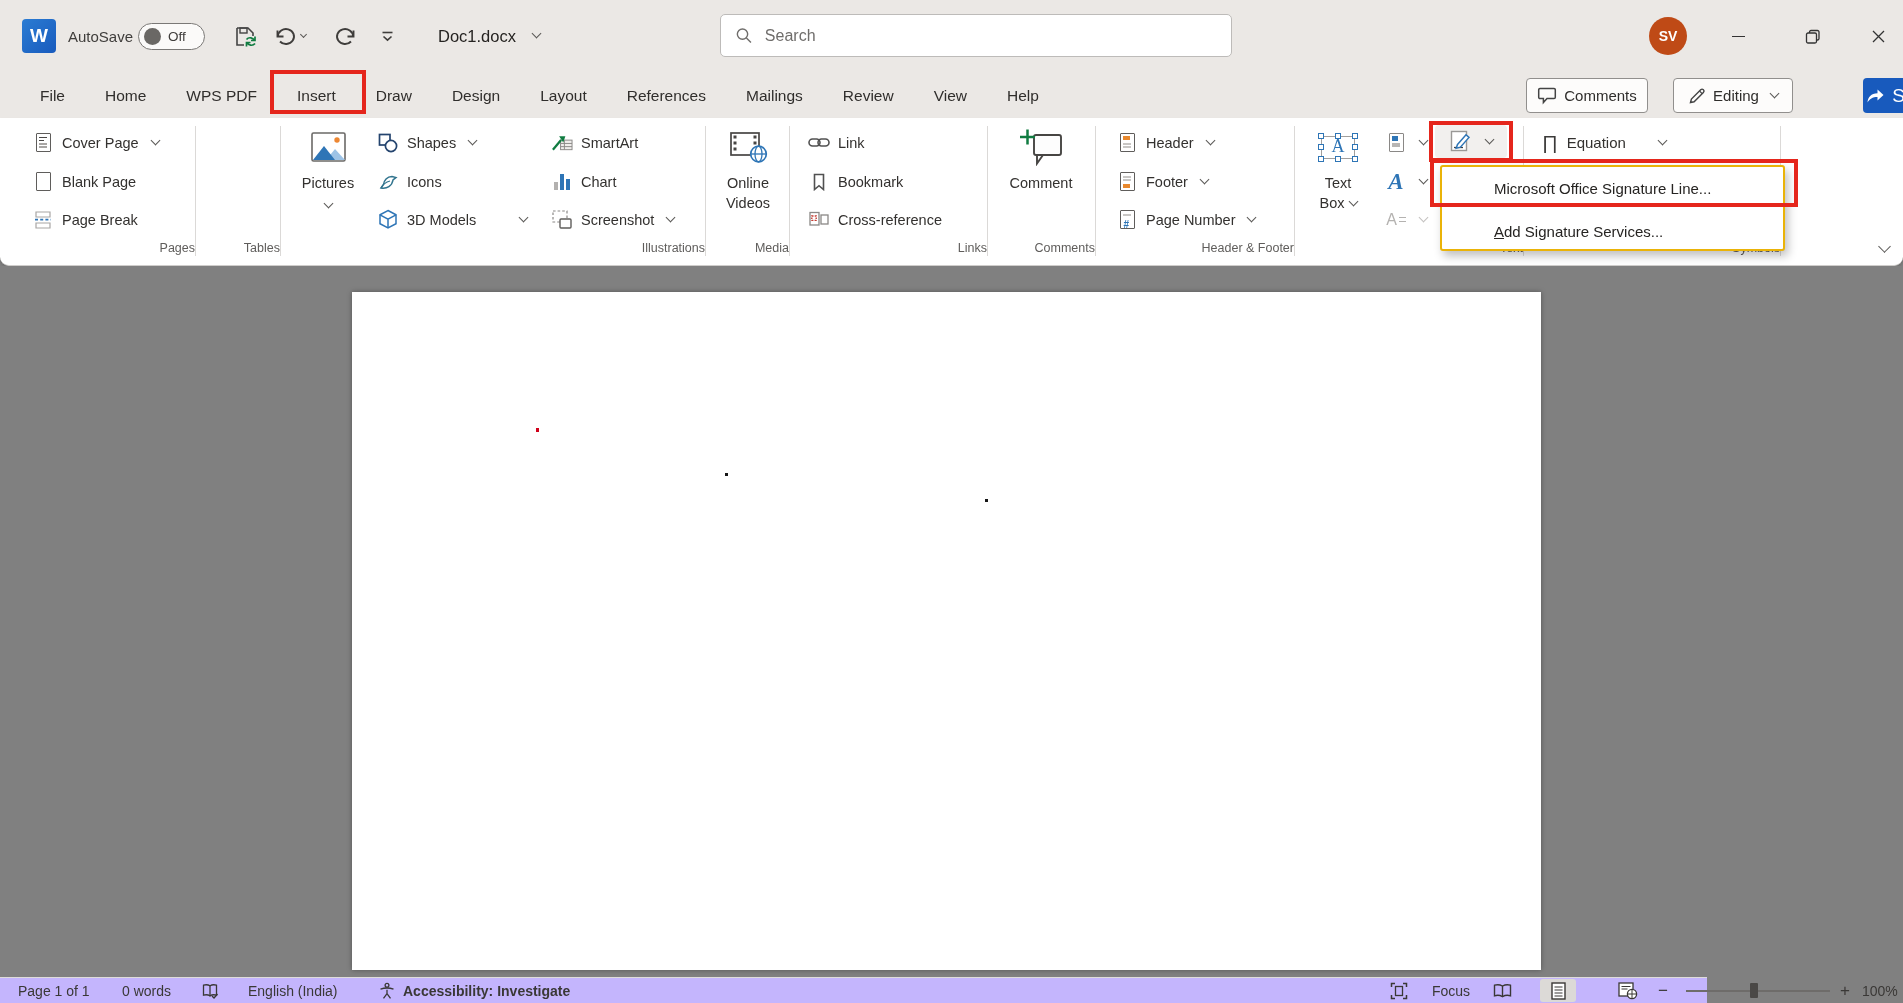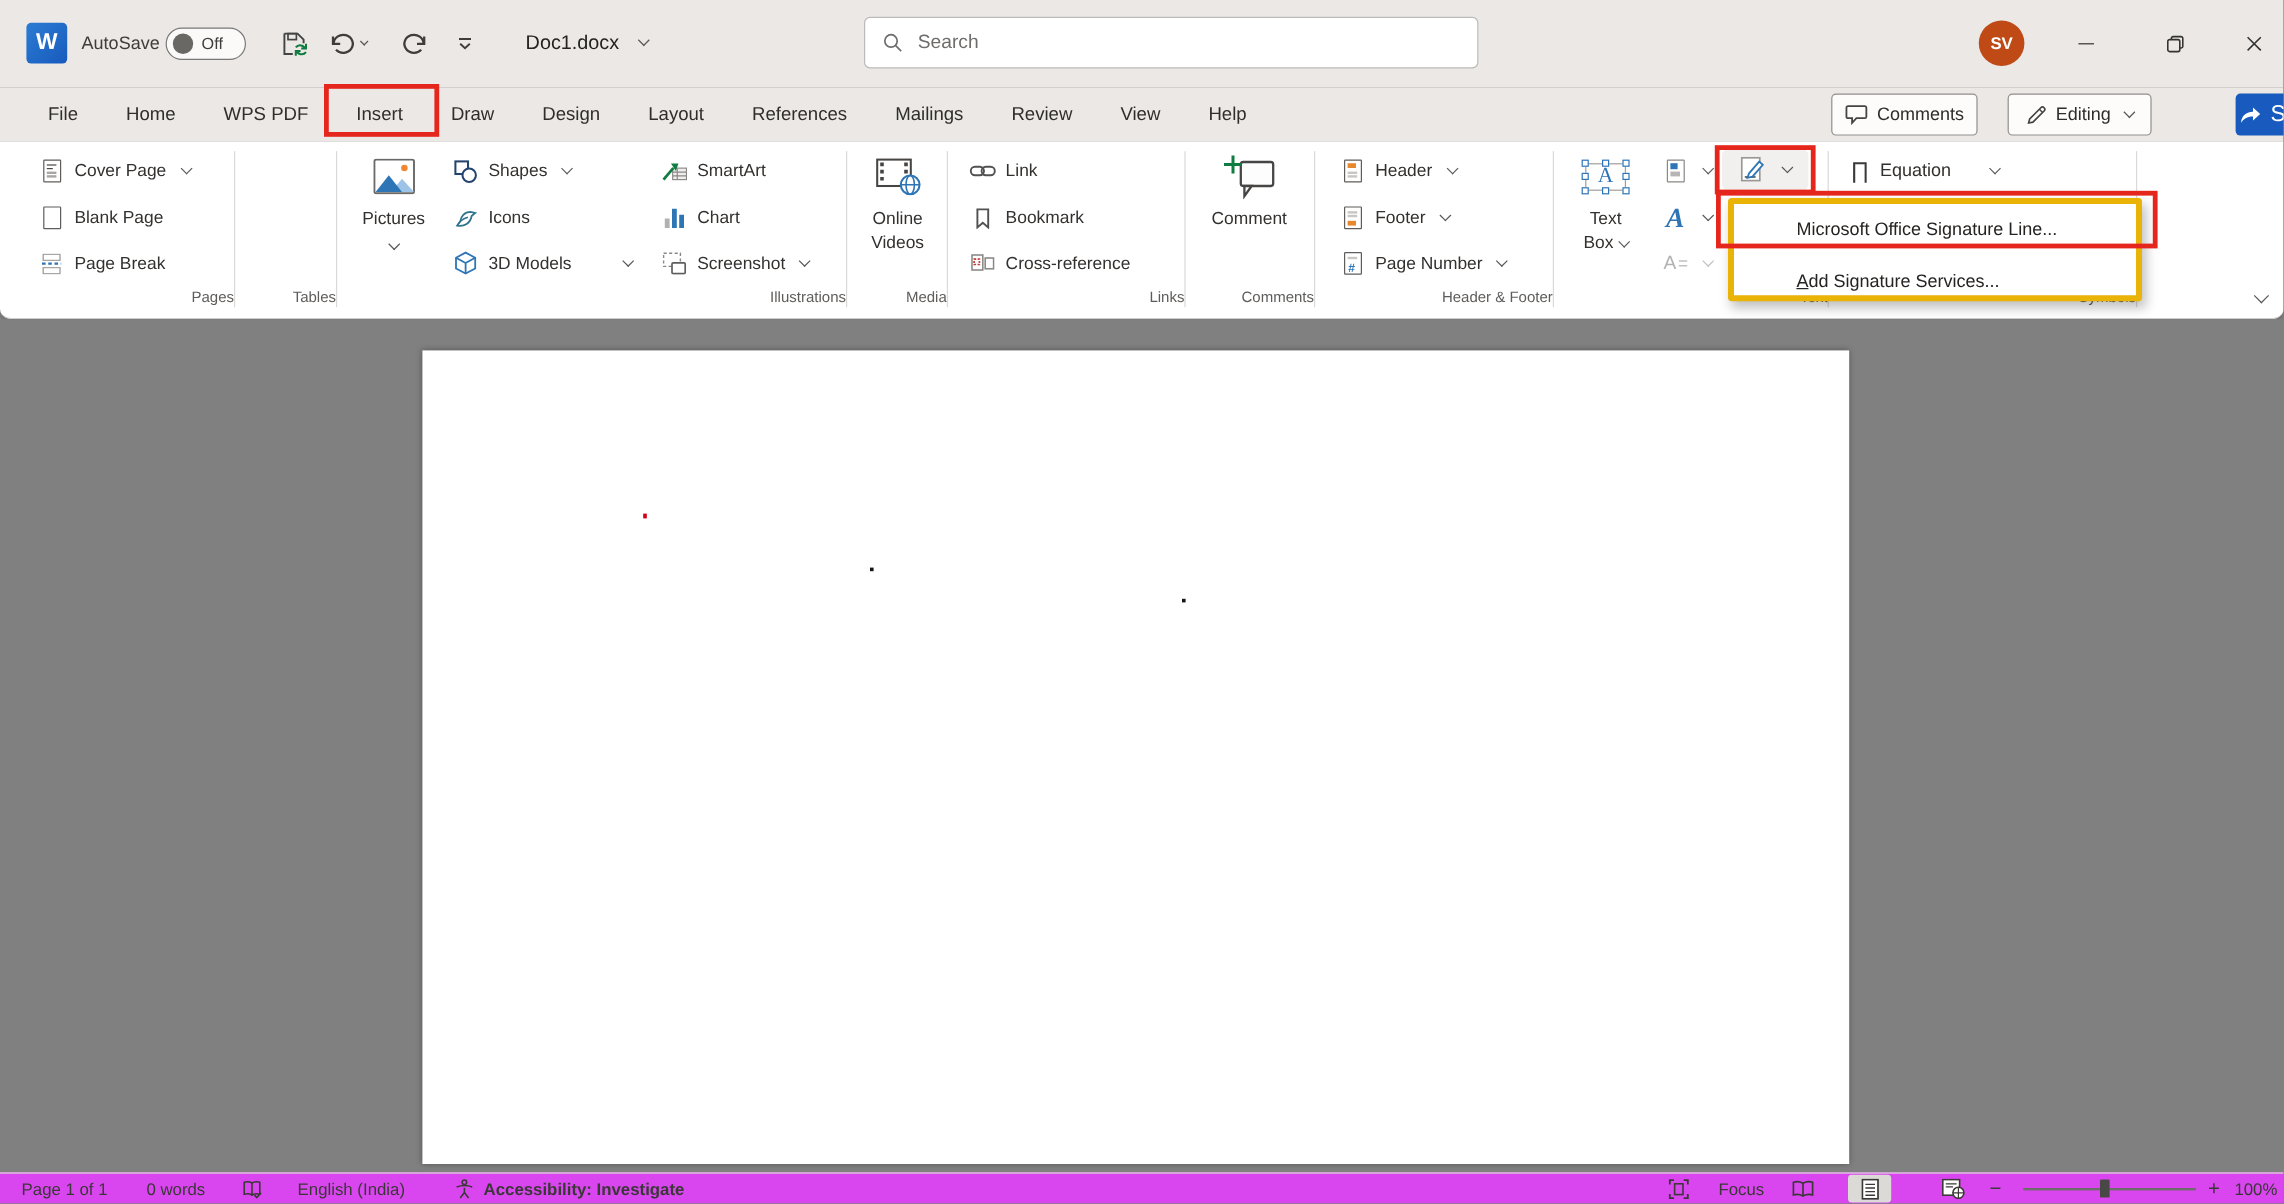--- a/index.html
+++ b/index.html
@@ -43,29 +43,29 @@
 .pgico{width:15px;height:19px;border:1.4px solid #5f5d5b;border-radius:1px;position:relative;background:#fff;flex:none}
 .pgln{position:absolute;height:1.6px;background:#4a4846}
 .dis{color:#b4b2b0}
 .dis .chv{border-color:#c3c1bf}
 #sigbtn{position:absolute;left:140px;top:7px;width:72px;height:33px;background:#f2f0ee;border-radius:4px;display:flex;align-items:center;justify-content:center;gap:9px}
 #eqbtn{position:absolute;left:10px;top:8px;width:150px;height:32px;display:flex;align-items:center;gap:9px;font-size:15px;color:#33312f;padding:0 8px;border-radius:3px}
 .colchv{position:absolute;left:1874px;top:120px;width:20px;height:20px;display:flex;align-items:center;justify-content:center}
 .colchv .chv{width:9px;height:9px;margin:0 0 4px 0}
 
 .redbox{position:absolute;border:4px solid #e5261c;z-index:70;pointer-events:none}
-#sigmenu{position:absolute;left:1440px;top:165px;width:345px;height:86px;background:#fff;border:5px solid #eab308;border-radius:3px;box-shadow:3px 5px 10px rgba(0,0,0,.25);z-index:60}
+#sigmenu{position:absolute;left:1440px;top:165px;width:345px;height:86px;background:#fff;border:2px solid #eab308;border-radius:3px;box-shadow:3px 5px 10px rgba(0,0,0,.25);z-index:60}
 .mitem{height:43px;display:flex;align-items:center;padding-left:52px;font-size:15px;color:#262422;white-space:nowrap}
 .accel{text-decoration:underline}
 
 #docarea{position:absolute;left:0;top:266px;width:1903px;height:711px;background:#808080}
 #page{position:absolute;left:352px;top:26px;width:1189px;height:678px;background:#fff;box-shadow:0 0 5px rgba(0,0,0,.35)}
 .speck{position:absolute;width:3px;height:3px}
 
-#statusbar{position:absolute;left:0;top:977px;width:1903px;height:26px;background:#d946ef;border-top:1px solid #dedcda;font-size:14px;color:#3a3836}
+#statusbar{position:absolute;left:0;top:977px;width:1707px;height:26px;background:#c4b5fd;border-top:1px solid #dedcda;font-size:14px;color:#3a3836}
 .sitem{position:absolute;top:0;height:25px;display:flex;align-items:center;white-space:nowrap}
 .viewbtn{position:absolute;top:1px;width:36px;height:23px;display:flex;align-items:center;justify-content:center;border-radius:3px}
 .viewbtn.sel{background:#dcdad7}
 .ztrack{position:absolute;left:1686px;top:12px;width:144px;height:2px;background:#6e6c6a}
 .zhandle{position:absolute;left:1750px;top:5px;width:8px;height:15px;background:#4a4846;border-radius:1px}
 .zglyph{font-size:17px;color:#3a3836}
 </style>
 </head>
 <body>
 

